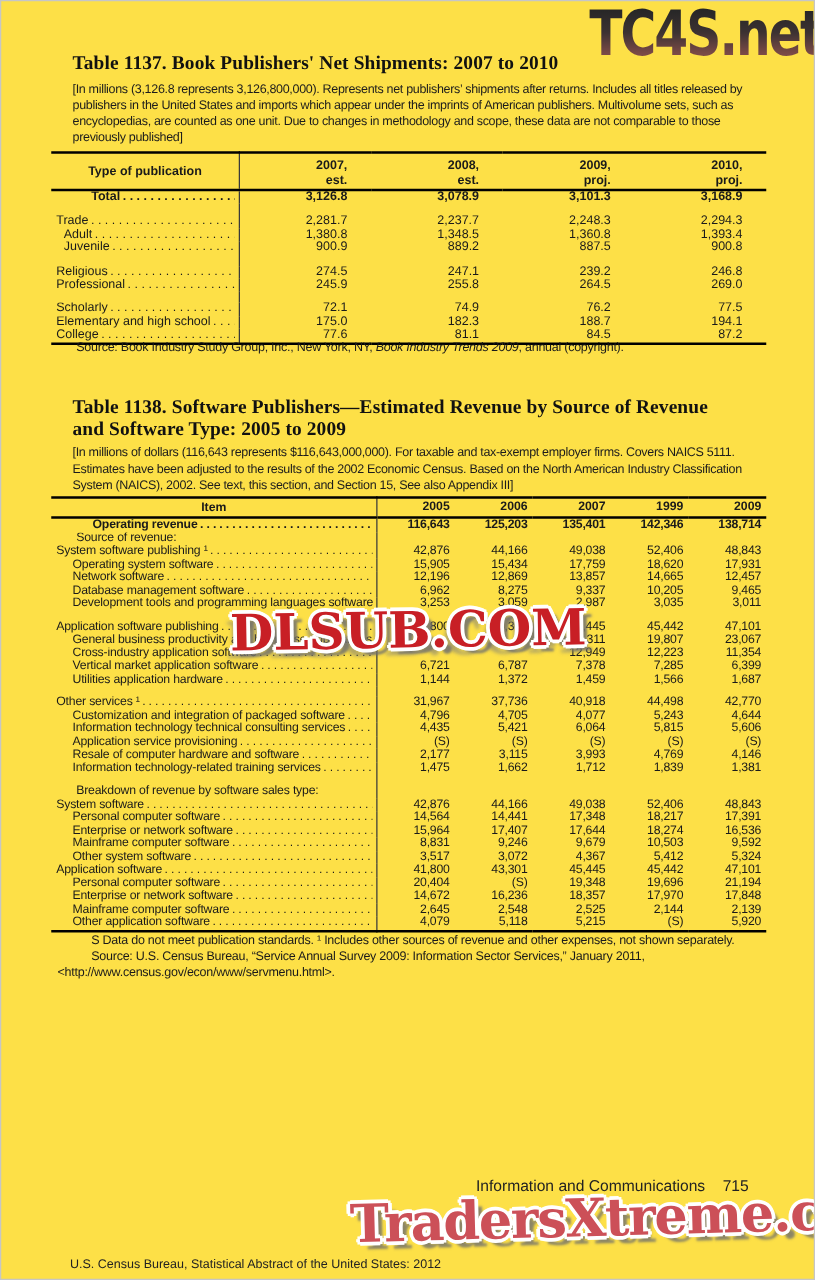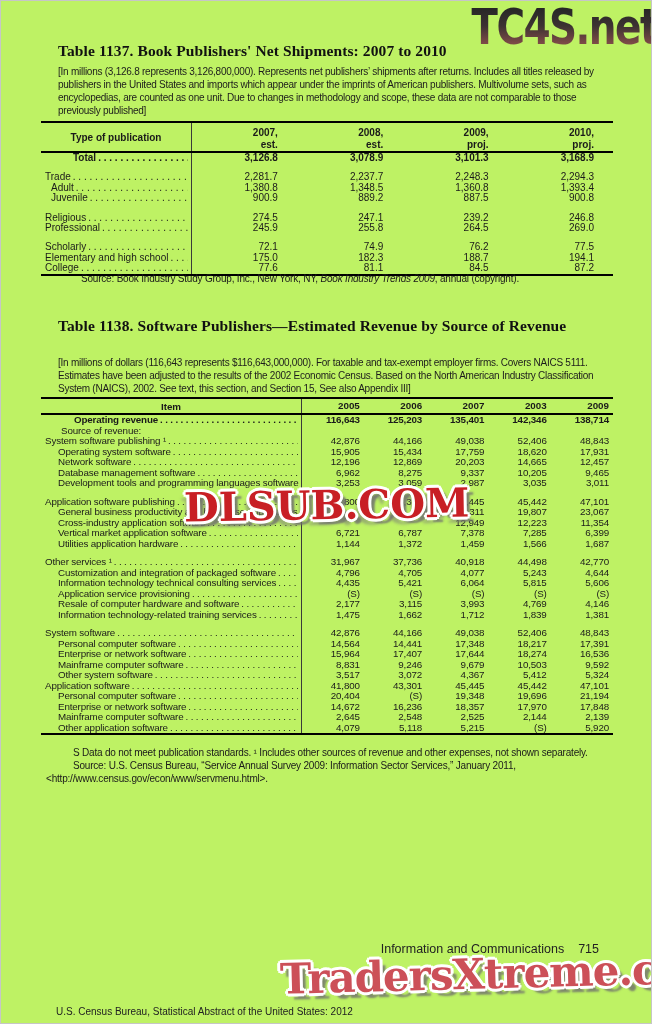--- a/index.html
+++ b/index.html
@@ -1,18 +1,18 @@
 <!DOCTYPE html>
 <html><head>
 <meta charset="utf-8">
 <style>
   html,body { margin:0; padding:0; background:#e8e8e8; }
   .page {
     position:relative; width:652px; height:1024px; margin:0 auto;
-    background:#bef264; border:1px solid #c6c6c6; box-sizing:border-box;
+    background:#fde047; border:1px solid #c6c6c6; box-sizing:border-box;
     overflow:hidden; font-family:"Liberation Sans", sans-serif; color:#1a1a1a;
   }
 
   
   .t-title {
     font-family:"Liberation Serif", serif; font-weight:bold;
     font-size:15.5px; line-height:18px; margin:0; color:#111; letter-spacing:.1px;
   }
   .bracket-note {
     margin:0; font-size:10px; line-height:13.1px; letter-spacing:-0.25px; color:#1c1c1c;
@@ -55,21 +55,21 @@
 
   tr.bold { font-weight:bold; }
   .lbl { display:flex; align-items:flex-start; overflow:hidden; }
   .lbl .txt { white-space:nowrap; }
   .lbl .dots { flex:1; overflow:hidden; white-space:nowrap; margin-left:2px; margin-right:3px; }
   .lbl .dots::after {
     content:". . . . . . . . . . . . . . . . . . . . . . . . . . . . . . . . . . . . . . . . . . . . . . . . . . . . . . . . . . . . . . . . . . . .";
   }
 
   
-  #src1137 { position:absolute; left:80px; top:262px; font-size:10px; letter-spacing:-0.2px; }
+  #src1137 { position:absolute; left:60px; top:262px; font-size:10px; letter-spacing:-0.2px; }
   #src1137 .ital { font-style:italic; }
   #fn1138 { position:absolute; left:40px; top:745px; width:575px; font-size:10px;
     line-height:13.2px; letter-spacing:-0.2px; }
   #fn1138 .fn-ind { padding-left:32px; }
   #fn1138 .fn-flush { padding-left:5px; }
 
   
   #footer-right { position:absolute; top:941px; right:52px; font-size:12.5px; color:#222; }
   #footer-right .pgnum { margin-left:14px; }
   #footer-left { position:absolute; top:1005px; left:55px; font-size:10px; color:#222; }
@@ -272,33 +272,33 @@
             <td class="c-num">84.5</td>
             <td class="c-num">87.2</td>
           </tr>
         </tbody>
       </table>
   </div>
 
   <p id="src1137"><span>Source: Book Industry Study Group, Inc., New York, NY, </span><span class="ital">Book Industry Trends 2009</span><span>, annual (copyright).</span></p>
 
   <div id="sec1138-head">
-    <h1 class="t-title"><span>Table 1138. Software Publishers—Estimated Revenue by Source of Revenue</span><br></h1>
+    <h1 class="t-title"><span>Table 1138. Software Publishers—Estimated Revenue by Source of Revenue</span><br><span>and Software Type: 2005 to 2009</span></h1>
   </div>
   <p id="note1138" class="bracket-note">[In millions of dollars (116,643 represents $116,643,000,000). For taxable and tax-exempt employer firms. Covers NAICS 5111. Estimates have been adjusted to the  results of the 2002 Economic Census. Based on the North American Industry Classification System (NAICS), 2002. See text, this section, and Section 15, See also Appendix III]</p>
 
   <div id="tbl1138-wrap" class="stat-table-wrap">
     <table id="tbl1138" class="stat">
         <thead>
           <tr>
             <th class="col-item">Item</th>
             <th class="col-num">2005</th>
             <th class="col-num">2006</th>
             <th class="col-num">2007</th>
-            <th class="col-num">2003</th>
+            <th class="col-num">1999</th>
             <th class="col-num">2009</th>
           </tr>
         </thead>
         <tbody>
           <tr class="bold">
             <td class="c-item ind3">
               <div class="lbl">
                 <span class="txt">Operating revenue</span>
                 <span class="dots"></span>
               </div>
@@ -349,21 +349,21 @@
           </tr>
           <tr>
             <td class="c-item ind1">
               <div class="lbl">
                 <span class="txt">Network software</span>
                 <span class="dots"></span>
               </div>
             </td>
             <td class="c-num">12,196</td>
             <td class="c-num">12,869</td>
-            <td class="c-num">20,203</td>
+            <td class="c-num">13,857</td>
             <td class="c-num">14,665</td>
             <td class="c-num">12,457</td>
           </tr>
           <tr>
             <td class="c-item ind1">
               <div class="lbl">
                 <span class="txt">Database management software</span>
                 <span class="dots"></span>
               </div>
             </td>
@@ -547,20 +547,32 @@
           </tr>
           <tr class="spacer">
             <td class="c-item"></td>
             <td></td>
             <td></td>
             <td></td>
             <td></td>
             <td></td>
           </tr>
           <tr>
+            <td class="c-item ind2">
+              <div class="lbl">
+                <span class="txt">Breakdown of revenue by software sales type:</span>
+              </div>
+            </td>
+            <td class="c-num"></td>
+            <td class="c-num"></td>
+            <td class="c-num"></td>
+            <td class="c-num"></td>
+            <td class="c-num"></td>
+          </tr>
+          <tr>
             <td class="c-item ind0">
               <div class="lbl">
                 <span class="txt">System software</span>
                 <span class="dots"></span>
               </div>
             </td>
             <td class="c-num">42,876</td>
             <td class="c-num">44,166</td>
             <td class="c-num">49,038</td>
             <td class="c-num">52,406</td>

